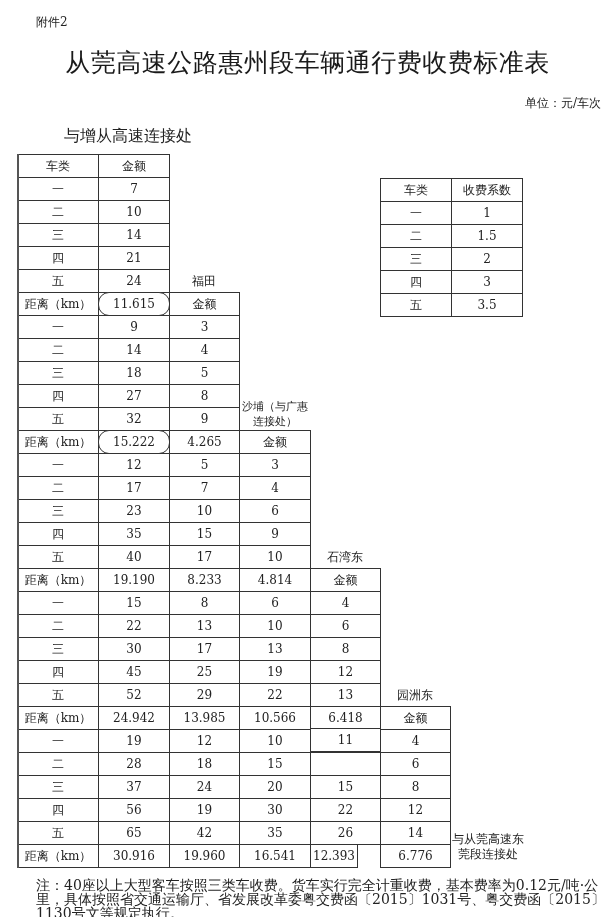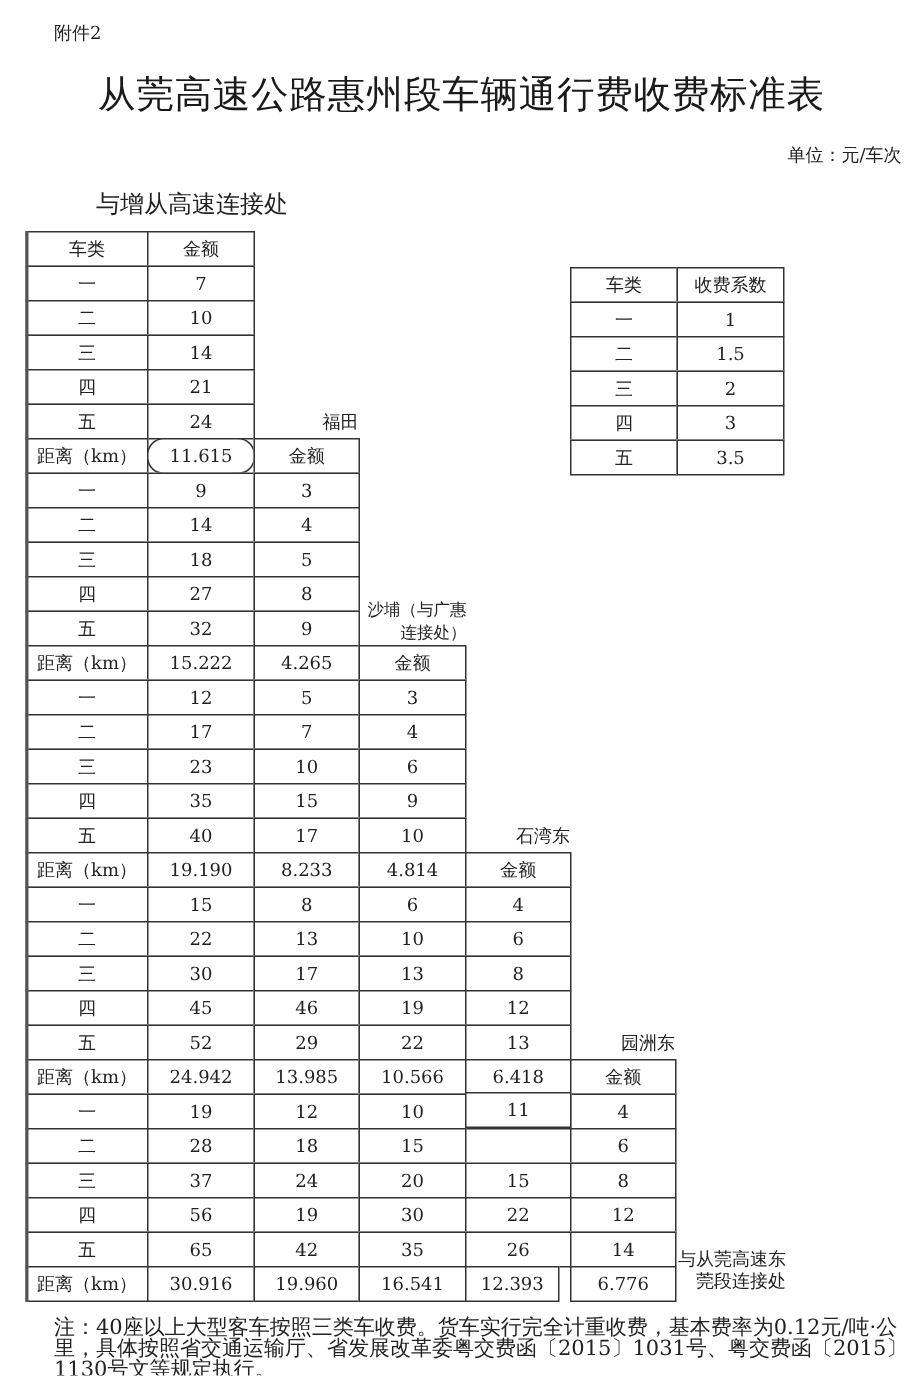--- a/index.html
+++ b/index.html
@@ -5,21 +5,21 @@
   html, body { margin: 0; padding: 0; background: #ffffff; }
   body { width: 615px; height: 917px; position: relative; overflow: hidden;
          font-family: "DejaVu Serif", "Liberation Serif", serif; color: #222; }
   .abs { position: absolute; }
   .attach { left: 36px; top: 14px; font-size: 12px; }
   .title { left: 0; width: 615px; top: 46px; text-align: center; font-size: 25px; letter-spacing: 0.5px; color: #1a1a1a; }
   .unit { right: 14px; top: 95px; font-size: 12px; }
   .origin { left: 64px; top: 126px; font-size: 16px; }
   .cell { position: absolute; box-sizing: border-box; height: 24px; text-align: center;
           font-size: 12px; line-height: 23px; border: 1px solid #333; background: #fff; }
-  .lbl { position: absolute; font-size: 12px; text-align: right; line-height: 15px; }
+  .lbl { position: absolute; font-size: 12px; text-align: center; line-height: 15px; }
   .note { left: 36px; top: 878px; width: 570px; font-size: 14px; line-height: 14px; }
   .leftbar { position:absolute; left:17px; top:154px; width:2px; height:714px; background:#555; }
 </style>
 </head>
 <body>
 
 <div class="abs attach">附件2</div>
 <div class="abs title">从莞高速公路惠州段车辆通行费收费标准表</div>
 <div class="abs unit">单位：元/车次</div>
 <div class="abs origin">与增从高速连接处</div>
@@ -50,21 +50,21 @@
     <div class="cell" style="left: 17px; width: 82px; top: 361px;">三</div>
     <div class="cell" style="left: 98px; width: 72px; top: 361px;">18</div>
     <div class="cell" style="left: 169px; width: 71px; top: 361px;">5</div>
     <div class="cell" style="left: 17px; width: 82px; top: 384px;">四</div>
     <div class="cell" style="left: 98px; width: 72px; top: 384px;">27</div>
     <div class="cell" style="left: 169px; width: 71px; top: 384px;">8</div>
     <div class="cell" style="left: 17px; width: 82px; top: 407px;">五</div>
     <div class="cell" style="left: 98px; width: 72px; top: 407px;">32</div>
     <div class="cell" style="left: 169px; width: 71px; top: 407px;">9</div>
     <div class="cell" style="left: 17px; width: 82px; top: 430px;">距离（km）</div>
-    <div class="cell" style="left: 98px; width: 72px; top: 430px;">15.222</div>
+    <div class="cell" style="left: 98px; width: 72px; top: 430px; border-radius: 11px;">15.222</div>
     <div class="cell" style="left: 169px; width: 71px; top: 430px;">4.265</div>
     <div class="cell" style="left: 239px; width: 72px; top: 430px;">金额</div>
     <div class="lbl" style="left: 239px; width: 72px; top: 399px; font-size: 11px;">沙埔（与广惠连接处）</div>
     <div class="cell" style="left: 17px; width: 82px; top: 453px;">一</div>
     <div class="cell" style="left: 98px; width: 72px; top: 453px;">12</div>
     <div class="cell" style="left: 169px; width: 71px; top: 453px;">5</div>
     <div class="cell" style="left: 239px; width: 72px; top: 453px;">3</div>
     <div class="cell" style="left: 17px; width: 82px; top: 476px;">二</div>
     <div class="cell" style="left: 98px; width: 72px; top: 476px;">17</div>
     <div class="cell" style="left: 169px; width: 71px; top: 476px;">7</div>
@@ -97,21 +97,21 @@
     <div class="cell" style="left: 169px; width: 71px; top: 614px;">13</div>
     <div class="cell" style="left: 239px; width: 72px; top: 614px;">10</div>
     <div class="cell" style="left: 310px; width: 71px; top: 614px;">6</div>
     <div class="cell" style="left: 17px; width: 82px; top: 637px;">三</div>
     <div class="cell" style="left: 98px; width: 72px; top: 637px;">30</div>
     <div class="cell" style="left: 169px; width: 71px; top: 637px;">17</div>
     <div class="cell" style="left: 239px; width: 72px; top: 637px;">13</div>
     <div class="cell" style="left: 310px; width: 71px; top: 637px;">8</div>
     <div class="cell" style="left: 17px; width: 82px; top: 660px;">四</div>
     <div class="cell" style="left: 98px; width: 72px; top: 660px;">45</div>
-    <div class="cell" style="left: 169px; width: 71px; top: 660px;">46</div>
+    <div class="cell" style="left: 169px; width: 71px; top: 660px;">25</div>
     <div class="cell" style="left: 239px; width: 72px; top: 660px;">19</div>
     <div class="cell" style="left: 310px; width: 71px; top: 660px;">12</div>
     <div class="cell" style="left: 17px; width: 82px; top: 683px;">五</div>
     <div class="cell" style="left: 98px; width: 72px; top: 683px;">52</div>
     <div class="cell" style="left: 169px; width: 71px; top: 683px;">29</div>
     <div class="cell" style="left: 239px; width: 72px; top: 683px;">22</div>
     <div class="cell" style="left: 310px; width: 71px; top: 683px;">13</div>
     <div class="cell" style="left: 17px; width: 82px; top: 706px;">距离（km）</div>
     <div class="cell" style="left: 98px; width: 72px; top: 706px;">24.942</div>
     <div class="cell" style="left: 169px; width: 71px; top: 706px;">13.985</div>
@@ -146,21 +146,21 @@
     <div class="cell" style="left: 17px; width: 82px; top: 821px;">五</div>
     <div class="cell" style="left: 98px; width: 72px; top: 821px;">65</div>
     <div class="cell" style="left: 169px; width: 71px; top: 821px;">42</div>
     <div class="cell" style="left: 239px; width: 72px; top: 821px;">35</div>
     <div class="cell" style="left: 310px; width: 71px; top: 821px;">26</div>
     <div class="cell" style="left: 380px; width: 71px; top: 821px;">14</div>
     <div class="cell" style="left: 17px; width: 82px; top: 844px;">距离（km）</div>
     <div class="cell" style="left: 98px; width: 72px; top: 844px;">30.916</div>
     <div class="cell" style="left: 169px; width: 71px; top: 844px;">19.960</div>
     <div class="cell" style="left: 239px; width: 72px; top: 844px;">16.541</div>
-    <div class="cell" style="left: 310px; width: 63px; top: 844px;">12.393</div>
+    <div class="cell" style="left: 310px; width: 48px; top: 844px;">12.393</div>
     <div class="cell" style="left: 380px; width: 71px; top: 844px;">6.776</div>
     <div class="lbl" style="left: 452px; width: 72px; top: 832px;">与从莞高速东莞段连接处</div>
     <div class="leftbar"></div>
   </div>
 <div id="coef-table">
     <div class="cell" style="left: 380px; width: 72px; top: 178px;">车类</div>
     <div class="cell" style="left: 451px; width: 72px; top: 178px;">收费系数</div>
     <div class="cell" style="left: 380px; width: 72px; top: 201px;">一</div>
     <div class="cell" style="left: 451px; width: 72px; top: 201px;">1</div>
     <div class="cell" style="left: 380px; width: 72px; top: 224px;">二</div>

